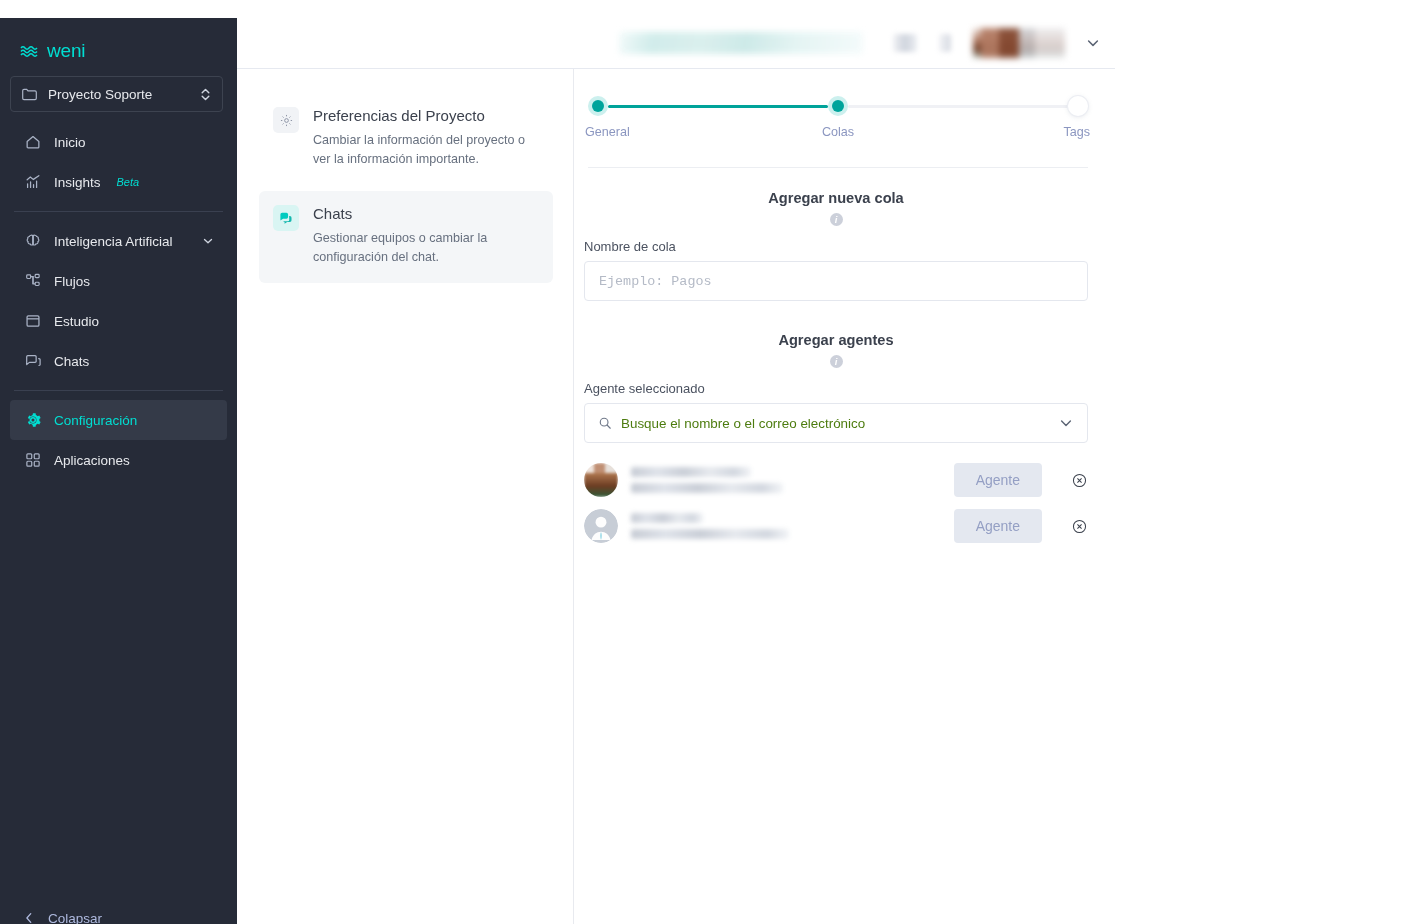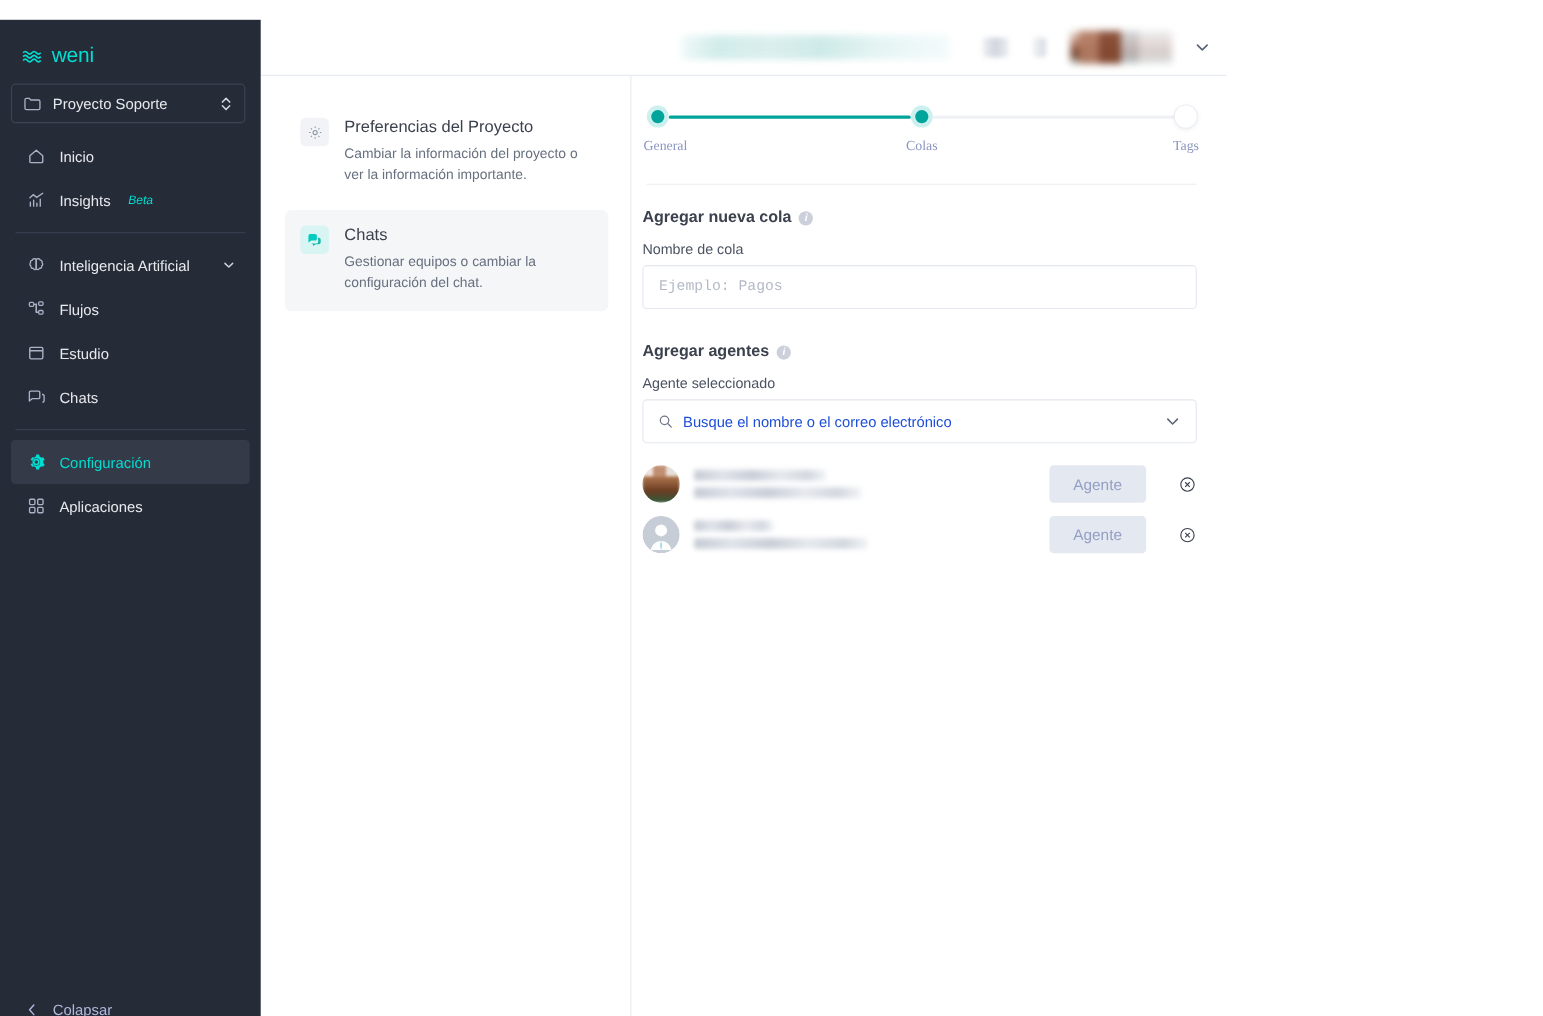--- a/index.html
+++ b/index.html
@@ -107,42 +107,42 @@
     width: 20px; height: 20px; border-radius: 50%;
     display: flex; align-items: center; justify-content: center;
   }
   .dot-outer.done { background: #ccf0ee; }
   .dot-inner { width: 12px; height: 12px; border-radius: 50%; background: #00a49b; }
   .dot-outer.todo { background: #fff; box-shadow: 0 0 0 1px #eceef3, 0 1px 5px rgba(120,130,150,.22); }
   .dot-inner.todo { width: 12px; height: 12px; background: #fff; }
   .bar { flex: 1; height: 3px; border-radius: 2px; }
   .bar.filled { background: #00a39a; }
   .bar.empty  { background: #f0f1f5; }
-  .step-labels { display: flex; margin-top: 7px; position: relative; font-family: Liberation Serif, serif; }
+  .step-labels { display: flex; margin-top: 7px; position: relative; }
   .step-label { font-size: 12.6px; color: #8b96c0; position: absolute; white-space: nowrap; }
   .stepper-rule { height: 1px; background: #eceef2; margin-top: 24px; }
 
-  .section-title { font-size: 14.6px; color: #3b414d; font-weight: 700; display: flex; align-items: center; gap: 7px; }
+  .section-title { font-size: 14.6px; color: #3b414d; font-weight: 700; display: flex; align-items: center; gap: 7px; flex-direction: column; }
   .info-i {
     width: 13px; height: 13px; border-radius: 50%; background: #ccd0da;
     color: #fff; font-size: 9.5px; line-height: 13px; text-align: center;
     font-style: italic; font-weight: 700;
   }
   .field-label { font-size: 13px; color: #4b5260; margin: 13px 0 7px 0; }
   .text-input {
     width: 100%; height: 40px; border: 1px solid #e4e7ee; border-radius: 4px;
     background: #fff; padding: 0 14px; font-size: 13.4px; color: #3b414d;
     font-family: Liberation Mono, monospace; outline: none;
   }
   .text-input::placeholder { color: #b4bac6; }
   .select-box {
     width: 100%; height: 40px; border: 1px solid #e4e7ee; border-radius: 4px;
     display: flex; align-items: center; gap: 9px; padding: 0 13px; cursor: pointer;
   }
-  .select-text { font-size: 13.4px; color: #1d4ed8; flex: 1; }
+  .select-text { font-size: 13.4px; color: #4d7c0f; flex: 1; }
   .mt30 { margin-top: 31px; }
 
   .agent-list { margin-top: 14px; }
   .agent-row { display: flex; align-items: center; height: 46px; gap: 13px; }
   .agent-av { width: 34px; height: 34px; border-radius: 50%; overflow: hidden; flex-shrink: 0; }
   .av-photo {
     width: 100%; height: 100%;
     background:
       linear-gradient(90deg, #efe4dd 0 28%, #c08f73 28% 62%, #e7e0da 62% 100%),
       #d8c9bd;

